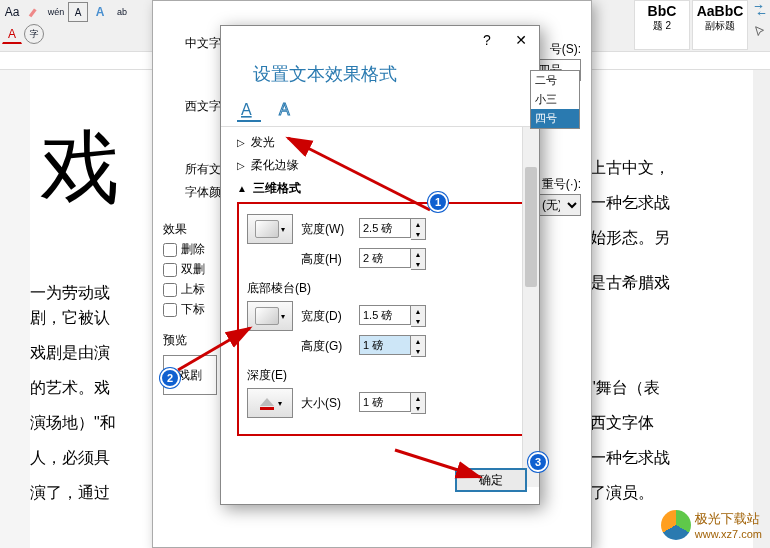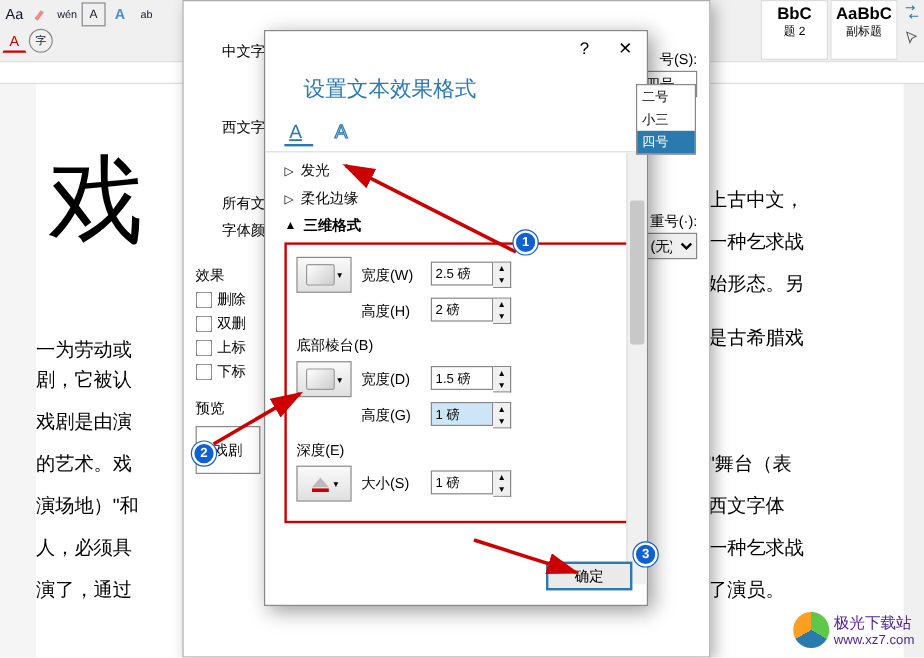--- a/index.html
+++ b/index.html
@@ -42,21 +42,21 @@
 .dlg2 .bevelbtn .sq{width:24px;height:18px;border:1px solid #999;background:linear-gradient(135deg,#fff,#ccc);border-radius:2px;}
 .dlg2 .flabel{width:50px;text-align:left;}
 .dlg2 .spin{display:flex;}
 .dlg2 .spin input{width:52px;height:20px;border:1px solid #888;padding:0 3px;font-size:11px;}
 .dlg2 .spin input.sel{background:#cde6f7;}
 .dlg2 .spin .btns{display:flex;flex-direction:column;border:1px solid #888;border-left:none;}
 .dlg2 .spin .btns span{width:14px;height:10px;font-size:7px;display:flex;align-items:center;justify-content:center;background:#f0f0f0;cursor:pointer;}
 .dlg2 .okbtn{position:absolute;right:12px;bottom:12px;width:72px;height:24px;border:2px solid #2a7ab0;background:#eaeaea;font-size:12px;cursor:pointer;}
 .num{position:absolute;width:20px;height:20px;border-radius:50%;background:#1060d0;color:#fff;border:2px solid #fff;box-shadow:0 0 0 1px #1060d0;display:flex;align-items:center;justify-content:center;font-size:11px;font-weight:bold;z-index:100;}
 .arrow{position:absolute;z-index:90;}
-.watermark{position:absolute;right:8px;bottom:8px;display:flex;gap:4px;font-size:13px;color:#4c1d95;z-index:200;}
+.watermark{position:absolute;right:8px;bottom:8px;display:flex;gap:4px;font-size:13px;color:#a16207;z-index:200;}
 .watermark .logo{width:30px;height:30px;border-radius:50%;background:conic-gradient(#5fc84a 0 120deg,#2a7ab0 120deg 240deg,#ff9f20 240deg 360deg);}
 .sizesel{position:absolute;left:530px;top:70px;width:50px;border:1px solid #888;background:#fff;font-size:11px;z-index:50;}
 .sizesel div{padding:2px 4px;}
 .sizesel div.hl{background:#2a7ab0;color:#fff;}
 .vsb{position:absolute;right:0;top:0;bottom:0;width:17px;background:#f0f0f0;border-left:1px solid #ddd;}
 .vsb .th{position:absolute;left:2px;right:2px;top:40px;height:120px;background:#c8c8c8;border-radius:2px;}
 </style>
 </head>
 <body>
 

